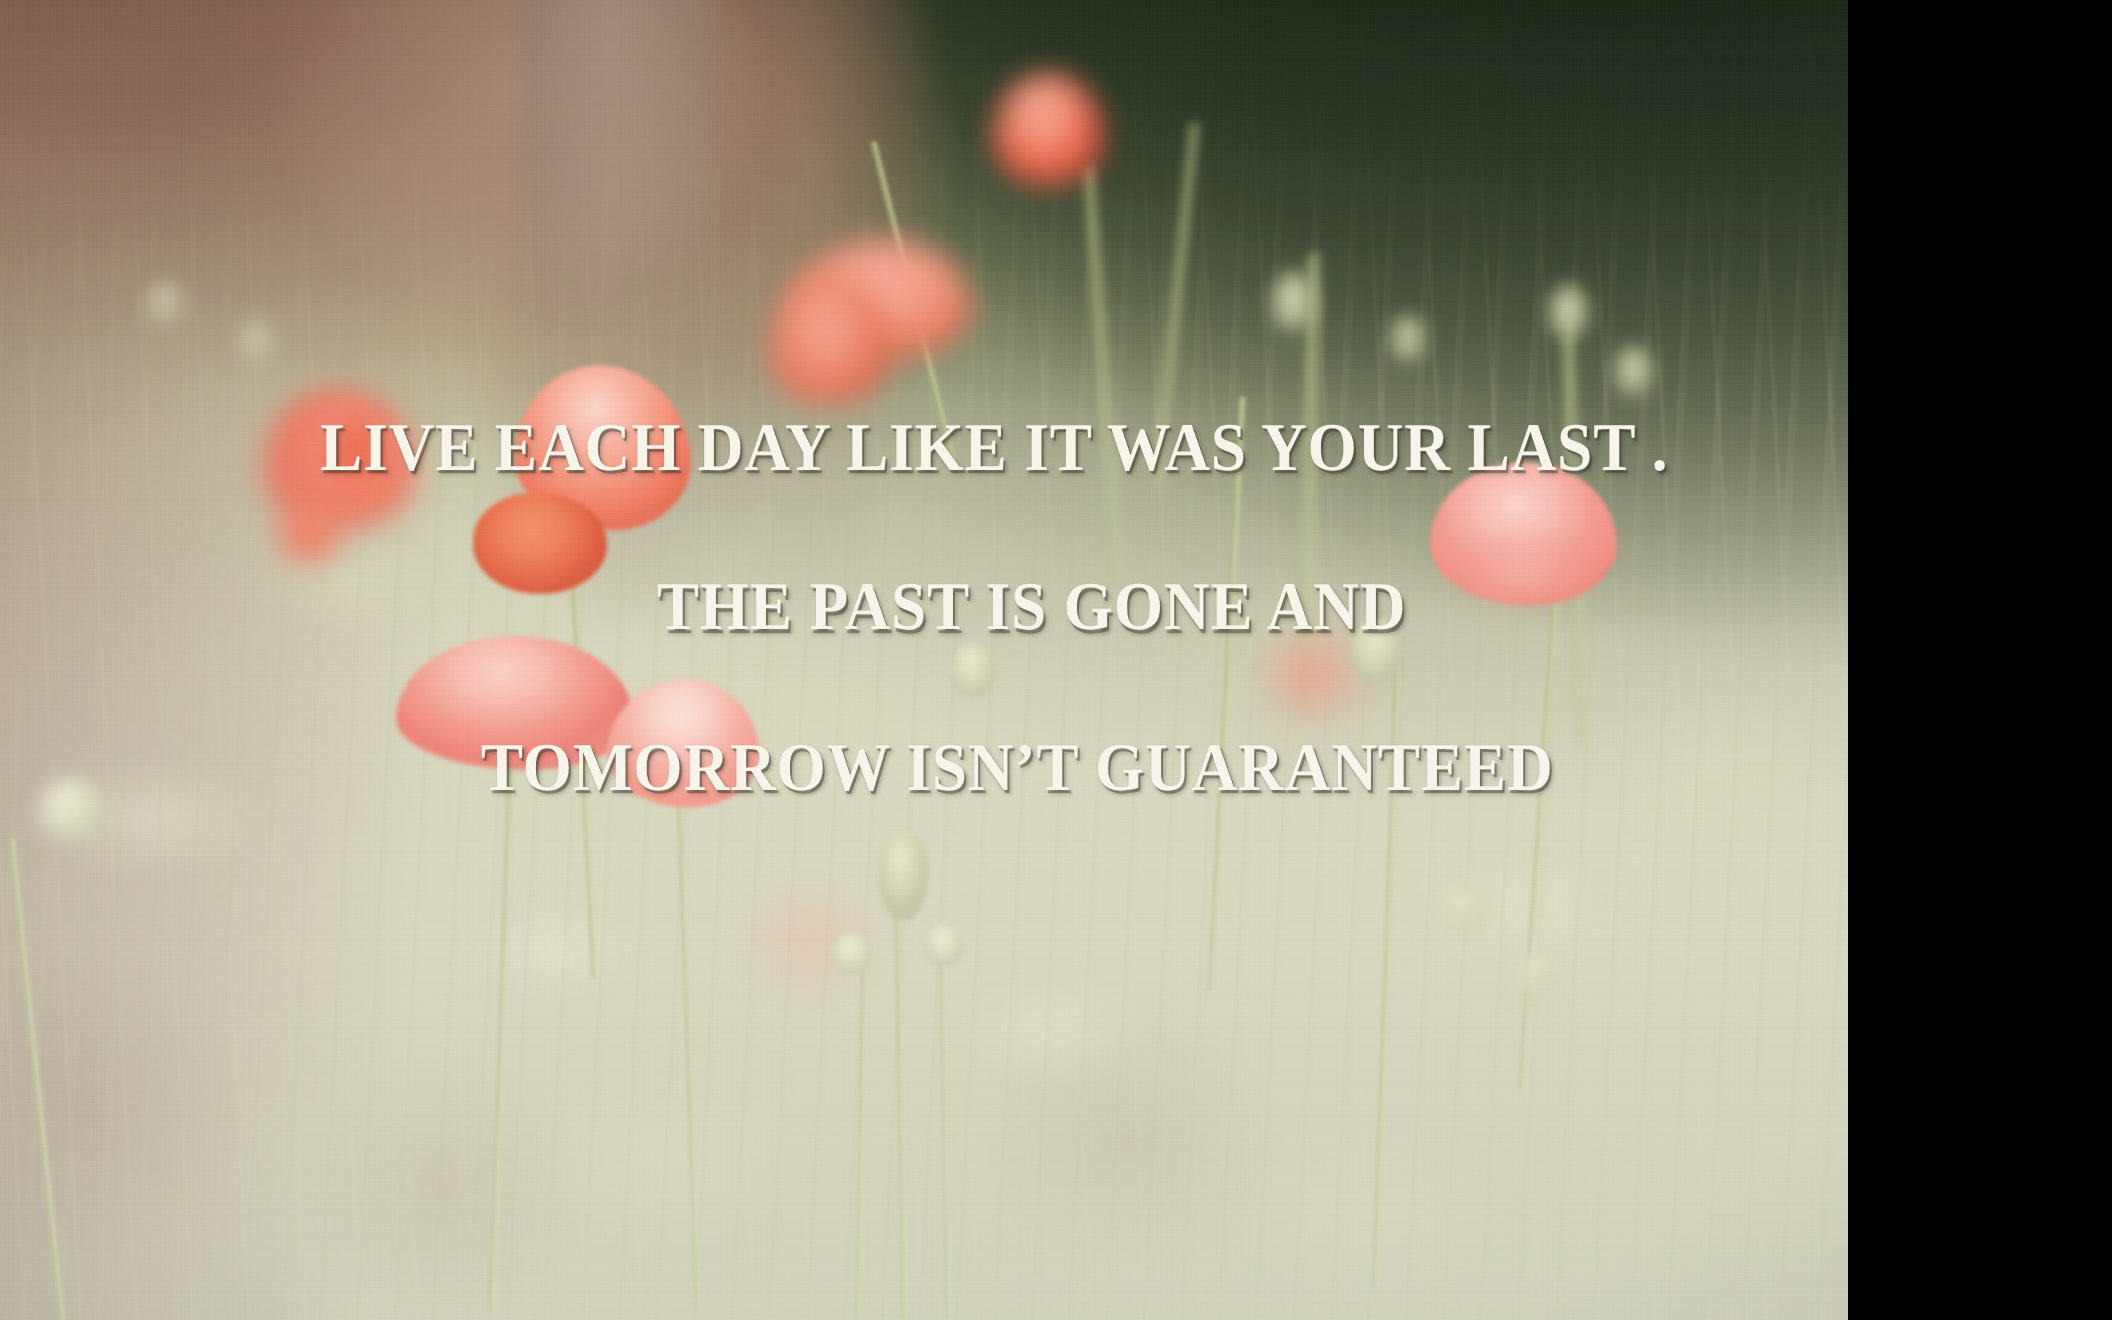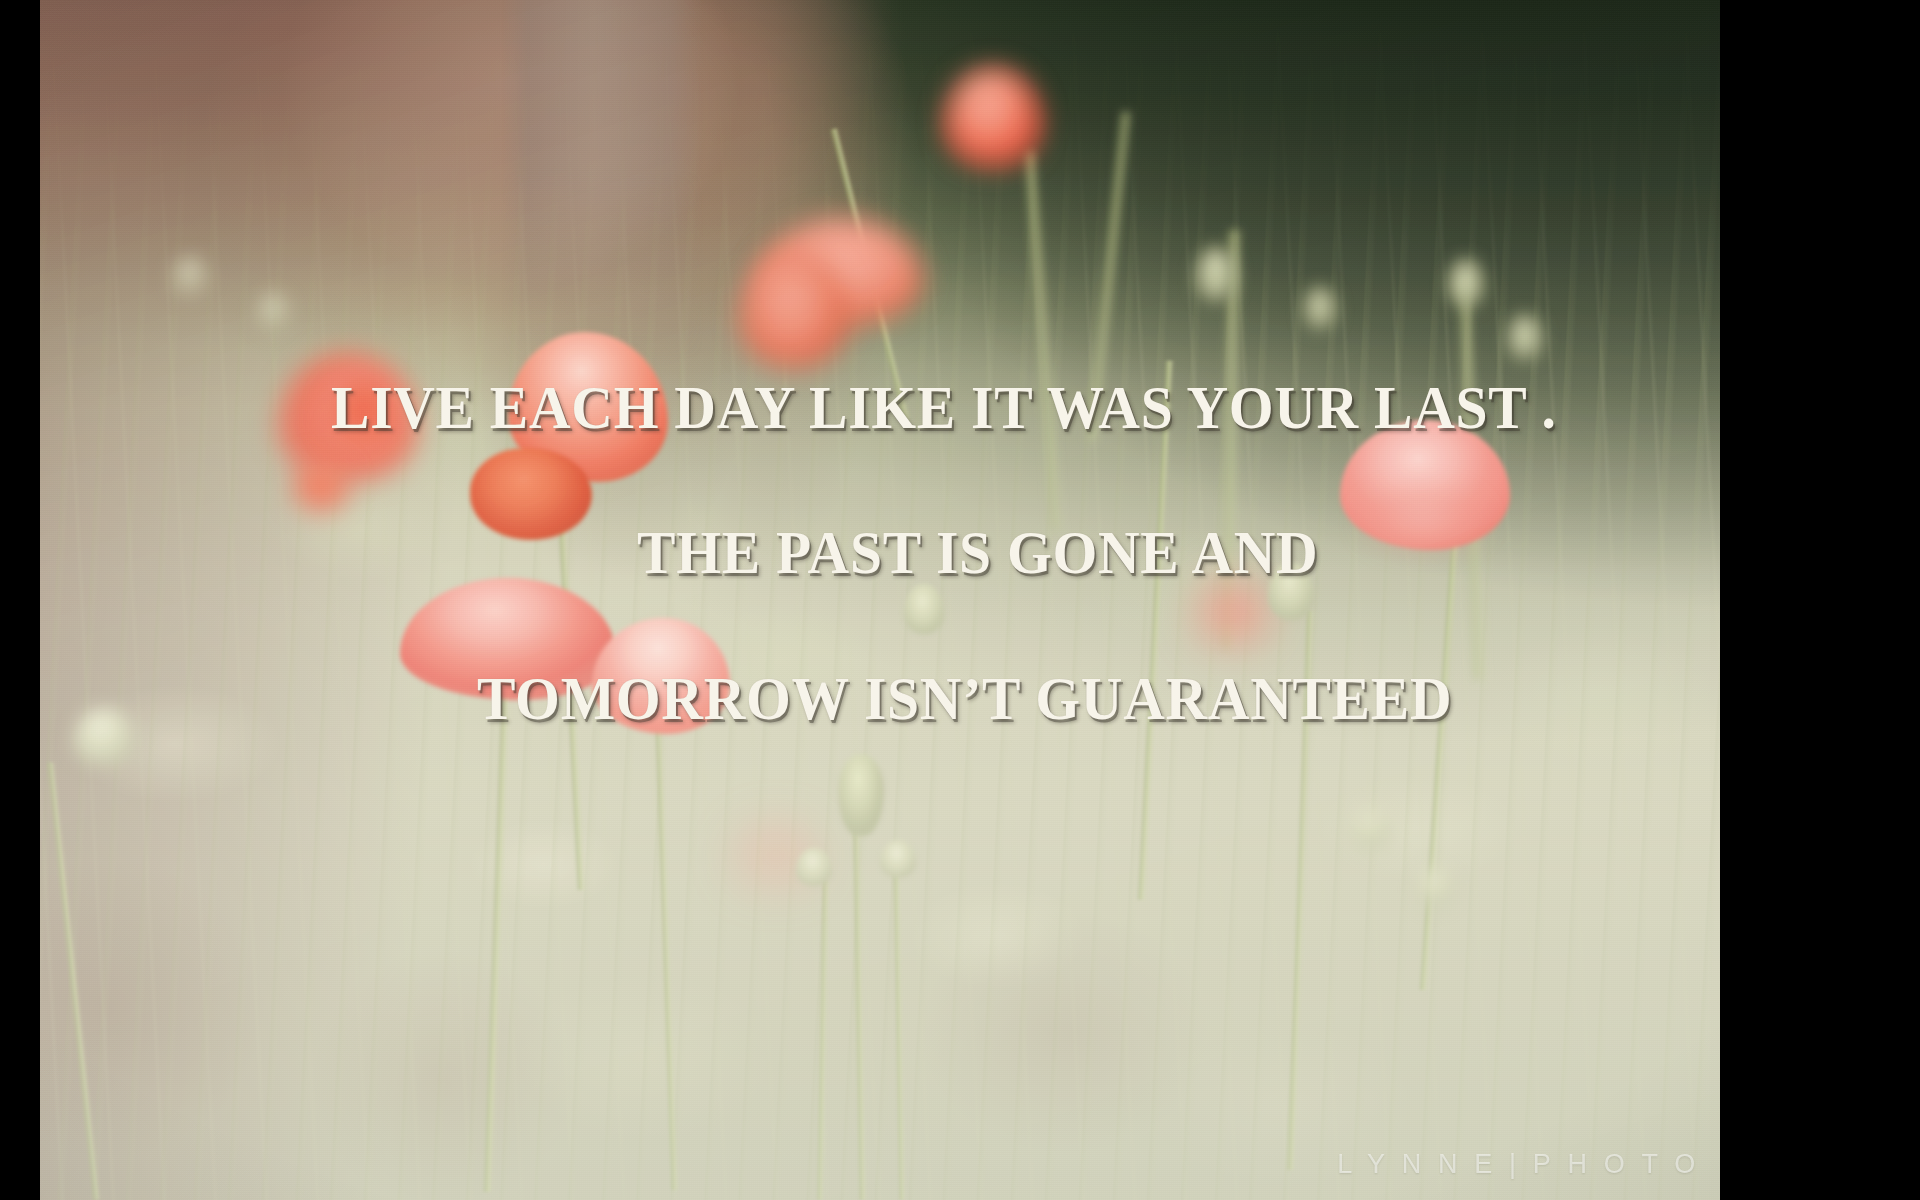--- a/index.html
+++ b/index.html
@@ -7,21 +7,20 @@
     padding: 0;
     background: #000;
   }
   #stage {
     position: relative;
     width: 1680px;
     height: 1200px;
     overflow: hidden;
     font-family: "Liberation Serif", "DejaVu Serif", serif;
     background: #1d4ed8;
-    margin-left: 40px;
   }
 
   
   .layer { position: absolute; inset: 0; }
 
   
   #bg-base {
     background:
       linear-gradient(180deg,
         #2e3a28 0%,
@@ -293,15 +292,14 @@
   <div class="layer" id="bg-warm"></div>
   <div class="layer" id="bg-vignette"></div>
   <div class="layer" id="bg-grain"></div>
 
   <div id="quote">
     <div class="quote-line" id="line-1">LIVE EACH DAY LIKE IT WAS YOUR LAST .</div>
     <div class="quote-line" id="line-2">THE PAST IS GONE AND</div>
     <div class="quote-line" id="line-3">TOMORROW ISN’T GUARANTEED</div>
   </div>
 
-  <div id="watermark">LYNNE|PHOTO</div>
 
 </div>
 
 </body></html>

